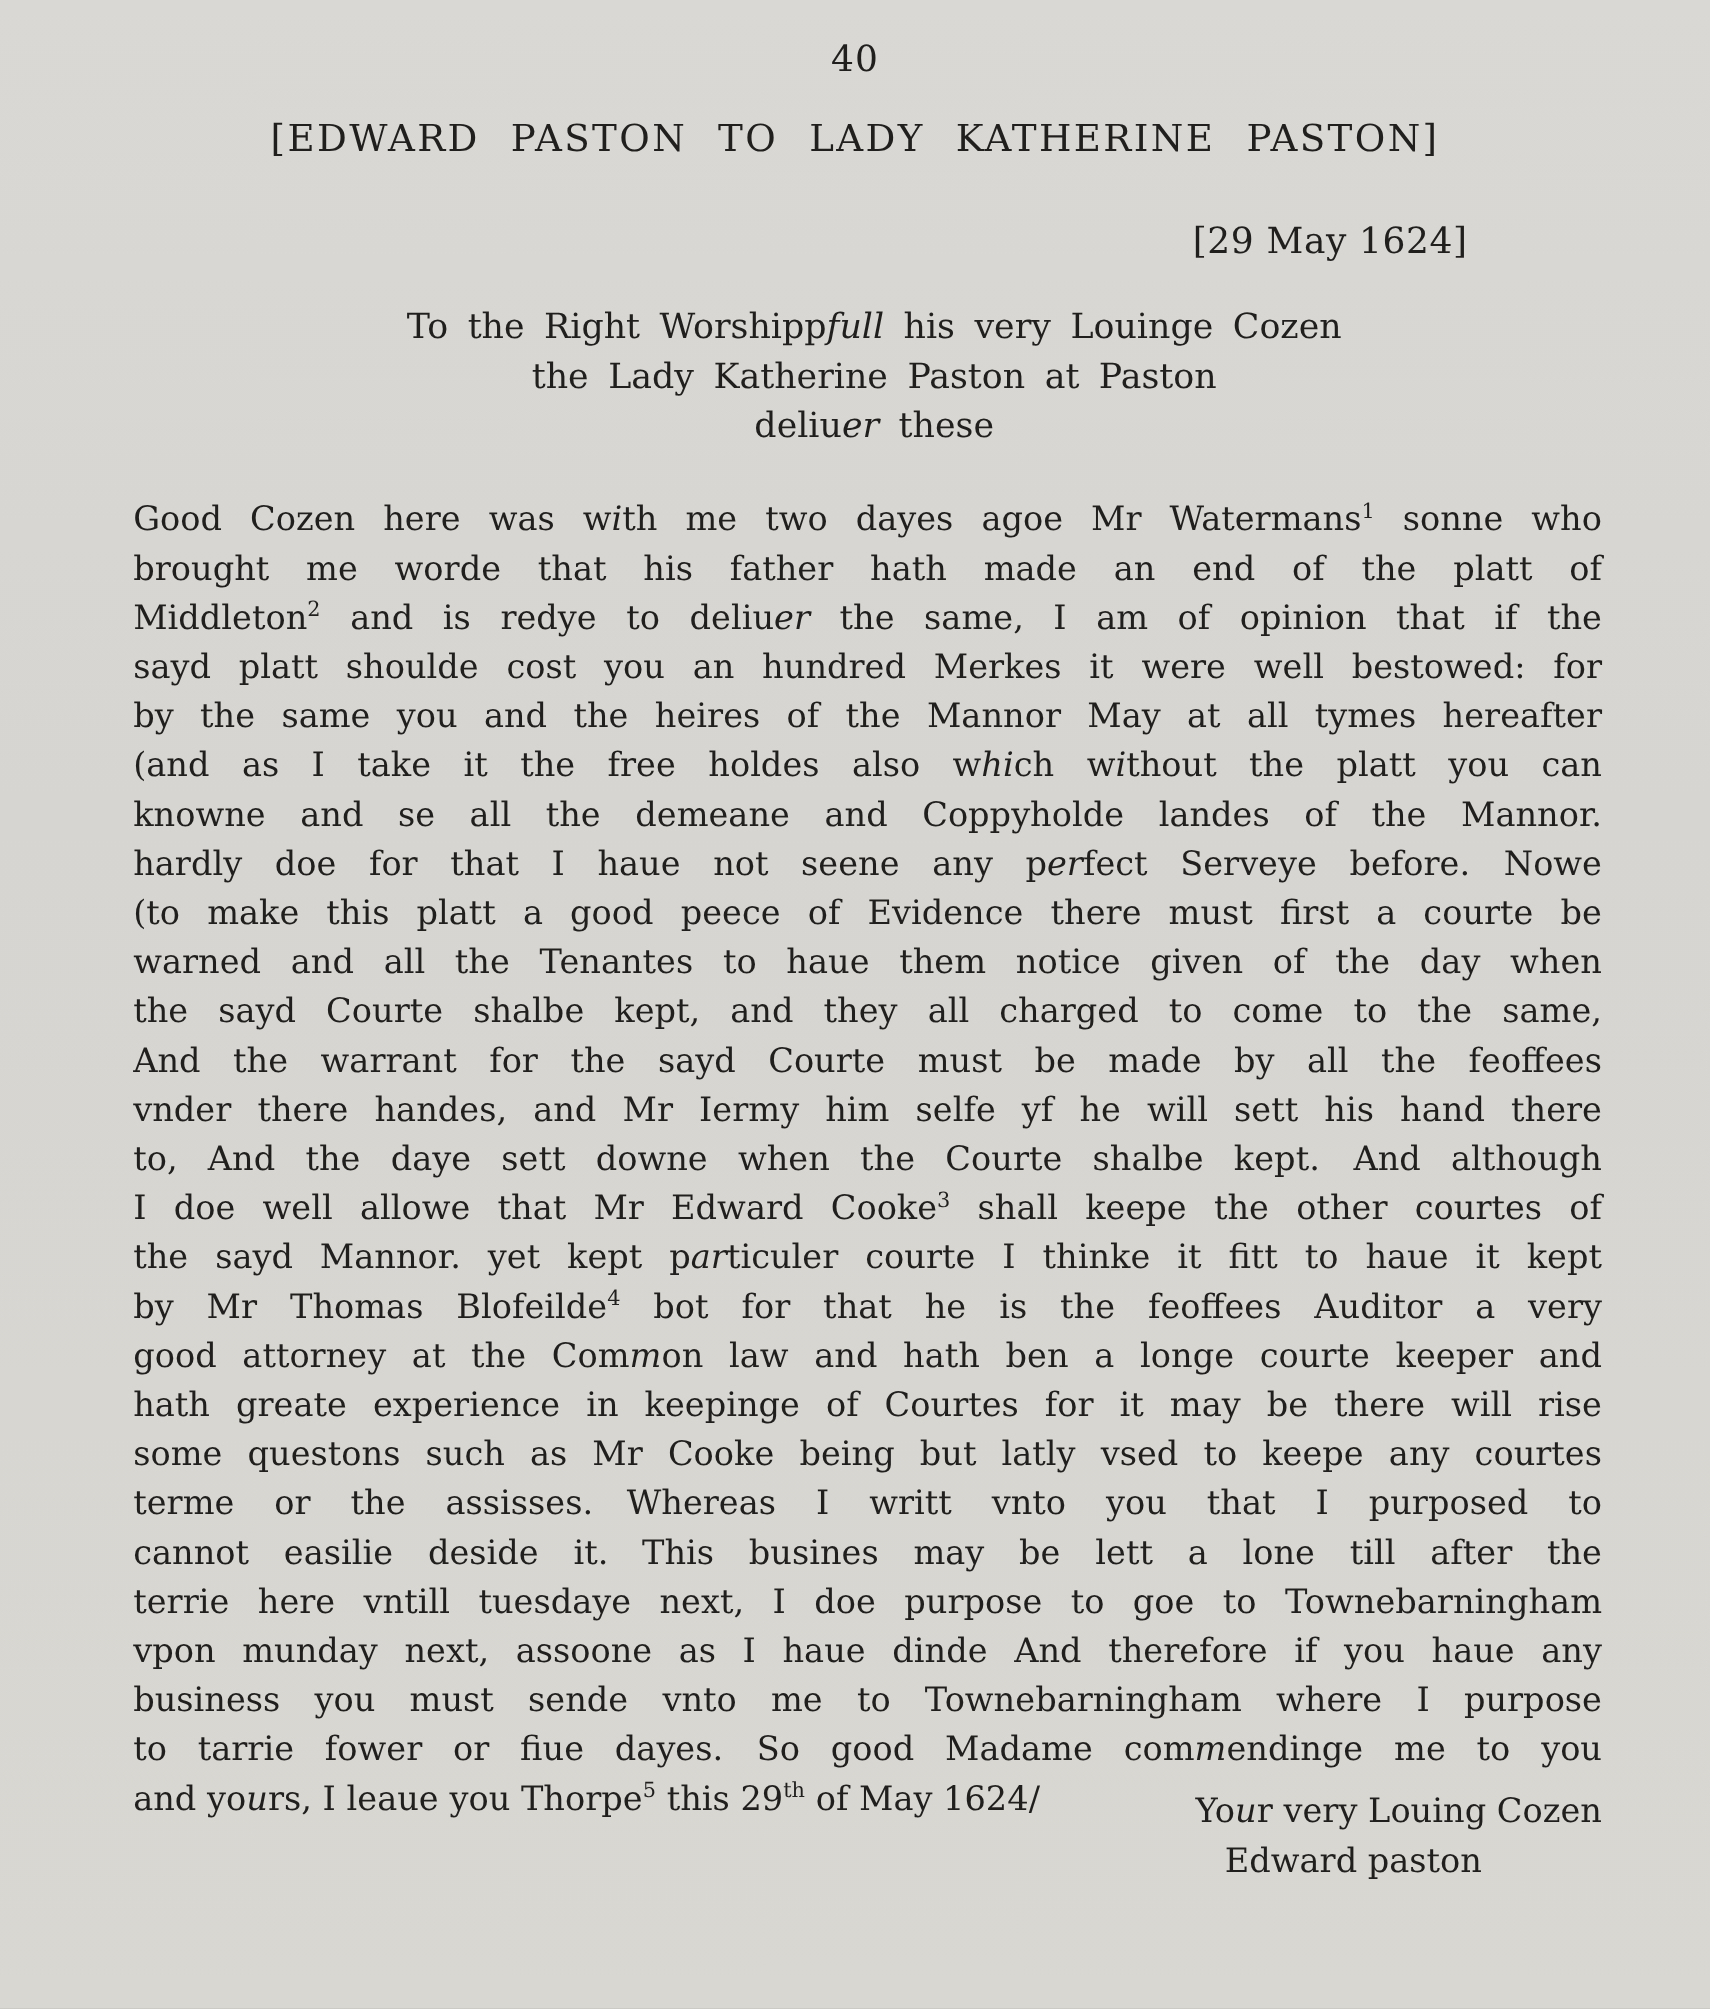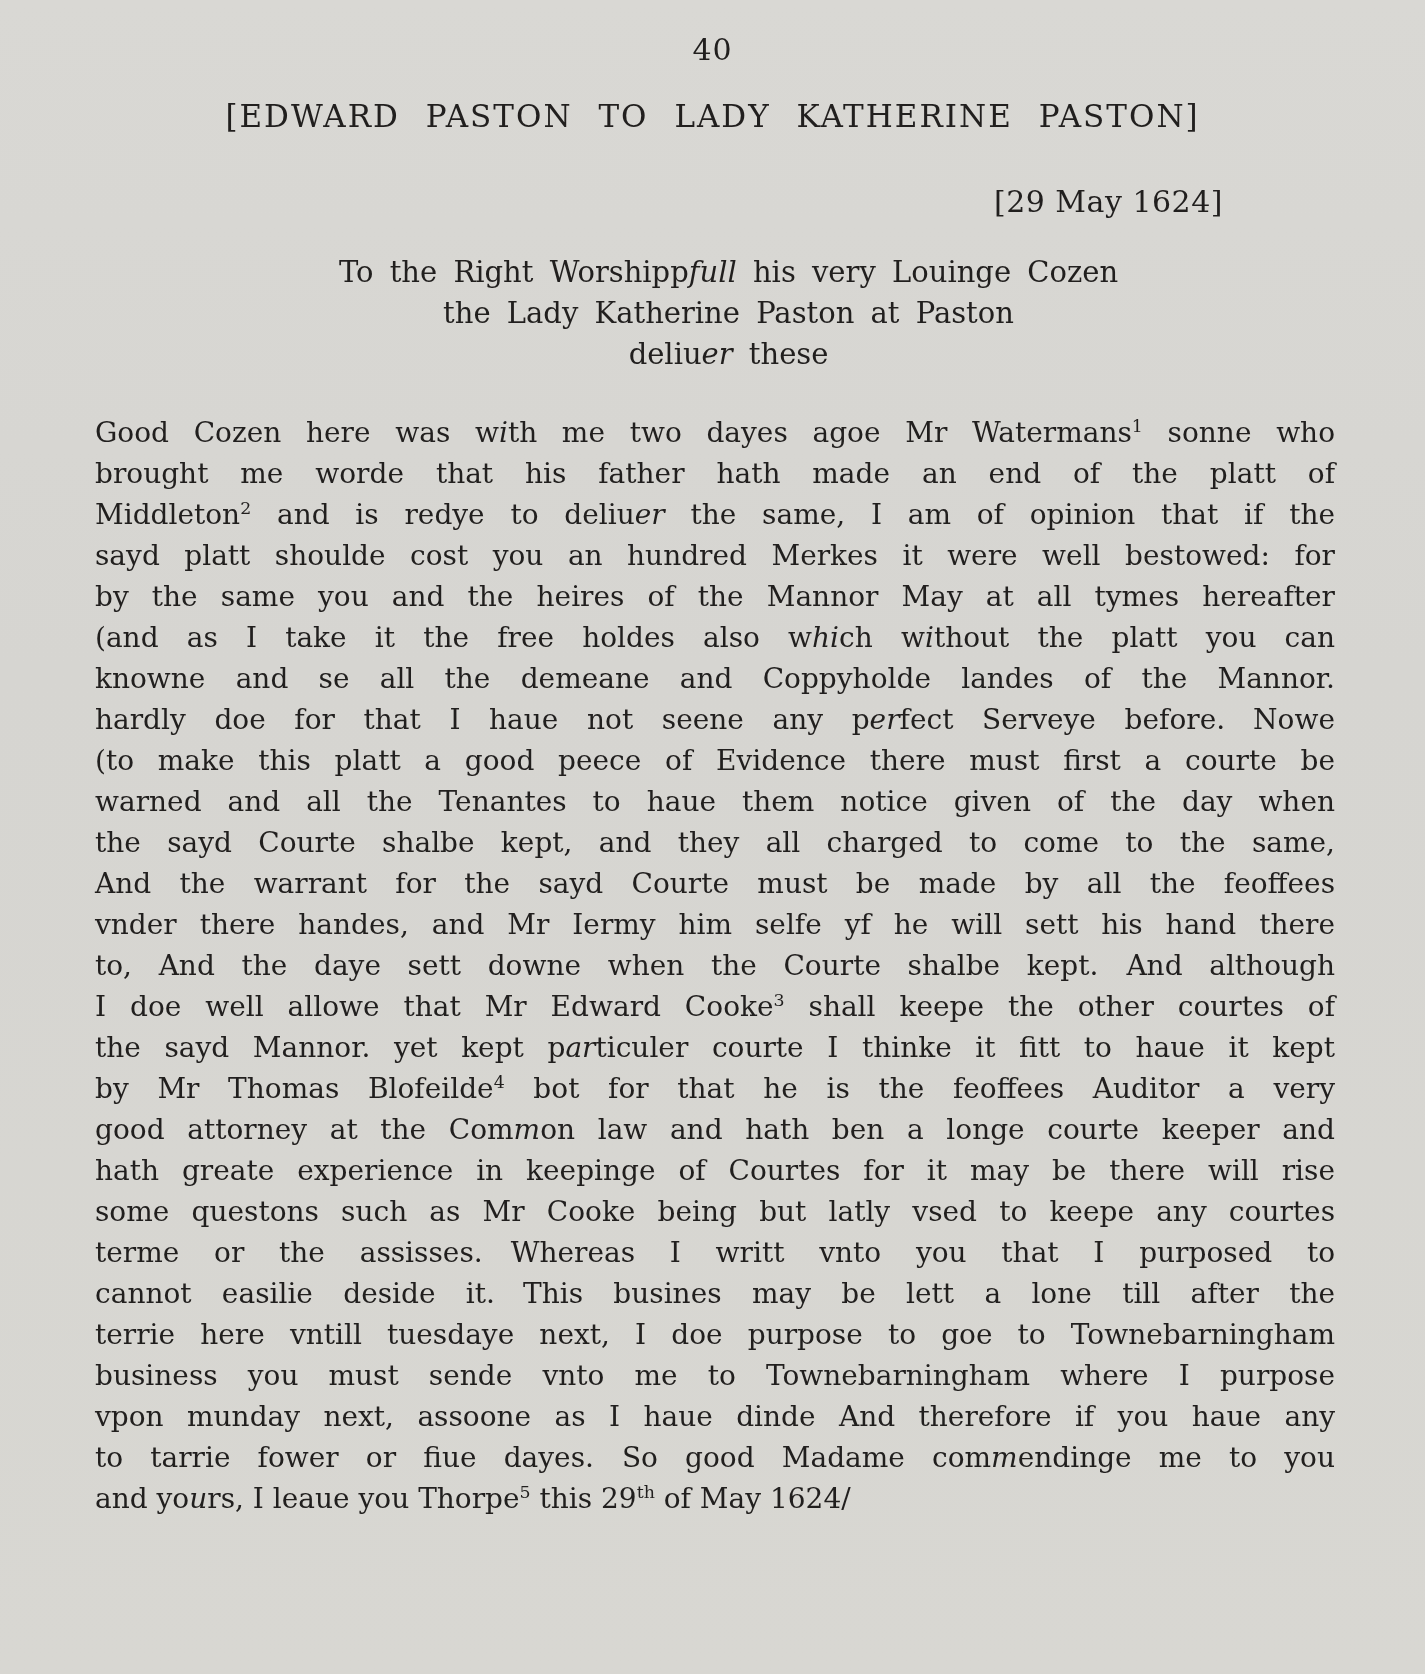--- a/index.html
+++ b/index.html
@@ -27,21 +27,21 @@
     font-size:30px;letter-spacing:0.5px;
   }
   .address{
     position:absolute;top:252px;left:16px;width:100%;
     text-align:center;font-size:29px;line-height:41px;word-spacing:7px;
   }
   .body-block{
     position:absolute;top:412px;left:95px;width:1240px;
     font-size:28px;line-height:41px;
   }
-  .body-block .line{white-space:normal;}
+  .body-block .line{white-space:normal;margin-left:16px;}
   .body-block .line.just{
     text-align:justify;
     text-align-last:justify;
     -moz-text-align-last:justify;
   }
   .closing{
     position:absolute;top:1488px;left:95px;width:1240px;
     font-size:28px;line-height:42px;text-align:right;
   }
   .closing .line.sig{padding-right:100px;}
@@ -77,18 +77,22 @@
       <div class="line just"><span>to, And the daye sett downe when the Courte shalbe kept. And although</span></div>
       <div class="line just"><span>I doe well allowe that Mr Edward Cooke</span><sup>3</sup><span> shall keepe the other courtes of</span></div>
       <div class="line just"><span>the sayd Mannor. yet kept p</span><em>ar</em><span>ticuler courte I thinke it fitt to haue it kept</span></div>
       <div class="line just"><span>by Mr Thomas Blofeilde</span><sup>4</sup><span> bot for that he is the feoffees Auditor a very</span></div>
       <div class="line just"><span>good attorney at the Com</span><em>m</em><span>on law and hath ben a longe courte keeper and</span></div>
       <div class="line just"><span>hath greate experience in keepinge of Courtes for it may be there will rise</span></div>
       <div class="line just"><span>some questons such as Mr Cooke being but latly vsed to keepe any courtes</span></div>
       <div class="line just"><span>terme or the assisses. Whereas I writt vnto you that I purposed to</span></div>
       <div class="line just"><span>cannot easilie deside it. This busines may be lett a lone till after the</span></div>
       <div class="line just"><span>terrie here vntill tuesdaye next, I doe purpose to goe to Townebarningham</span></div>
+      <div class="line just"><span>vpon munday next, assoone as I haue dinde And therefore if you haue any</span></div>
       <div class="line just"><span>business you must sende vnto me to Townebarningham where I purpose</span></div>
-      <div class="line just"><span>vpon munday next, assoone as I haue dinde And therefore if you haue any</span></div>
       <div class="line just"><span>to tarrie fower or fiue dayes. So good Madame com</span><em>m</em><span>endinge me to you</span></div>
       <div class="line"><span>and yo</span><em>u</em><span>rs, I leaue you Thorpe</span><sup>5</sup><span> this 29</span><sup>th</sup><span> of May 1624/</span></div>
+    </div>
+  <div class="closing" id="closing">
+      <div class="line"><span>Yo</span><em>u</em><span>r very Louing Cozen</span></div>
+      <div class="line sig"><span>Edward paston</span></div>
     </div>
 </div>
 
 </body></html>

